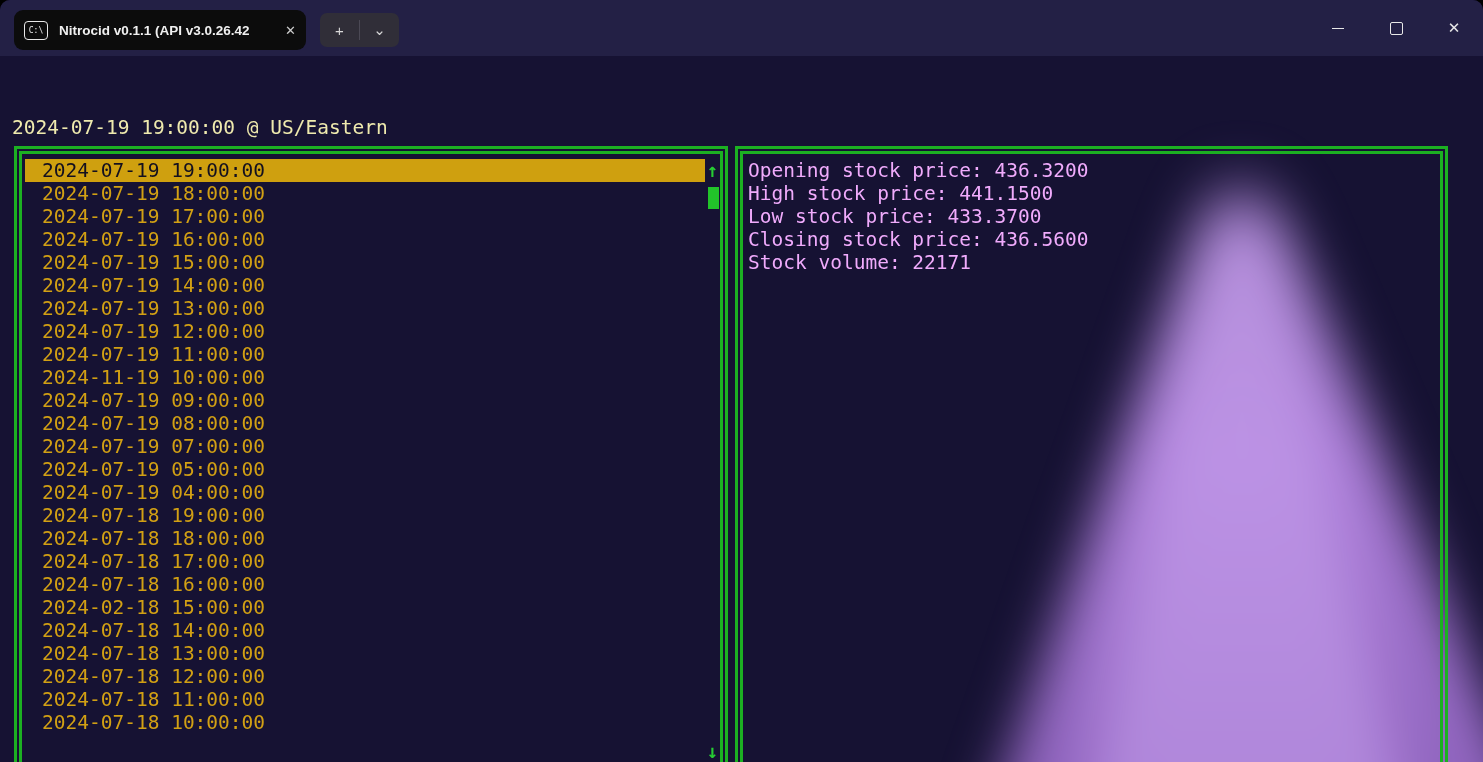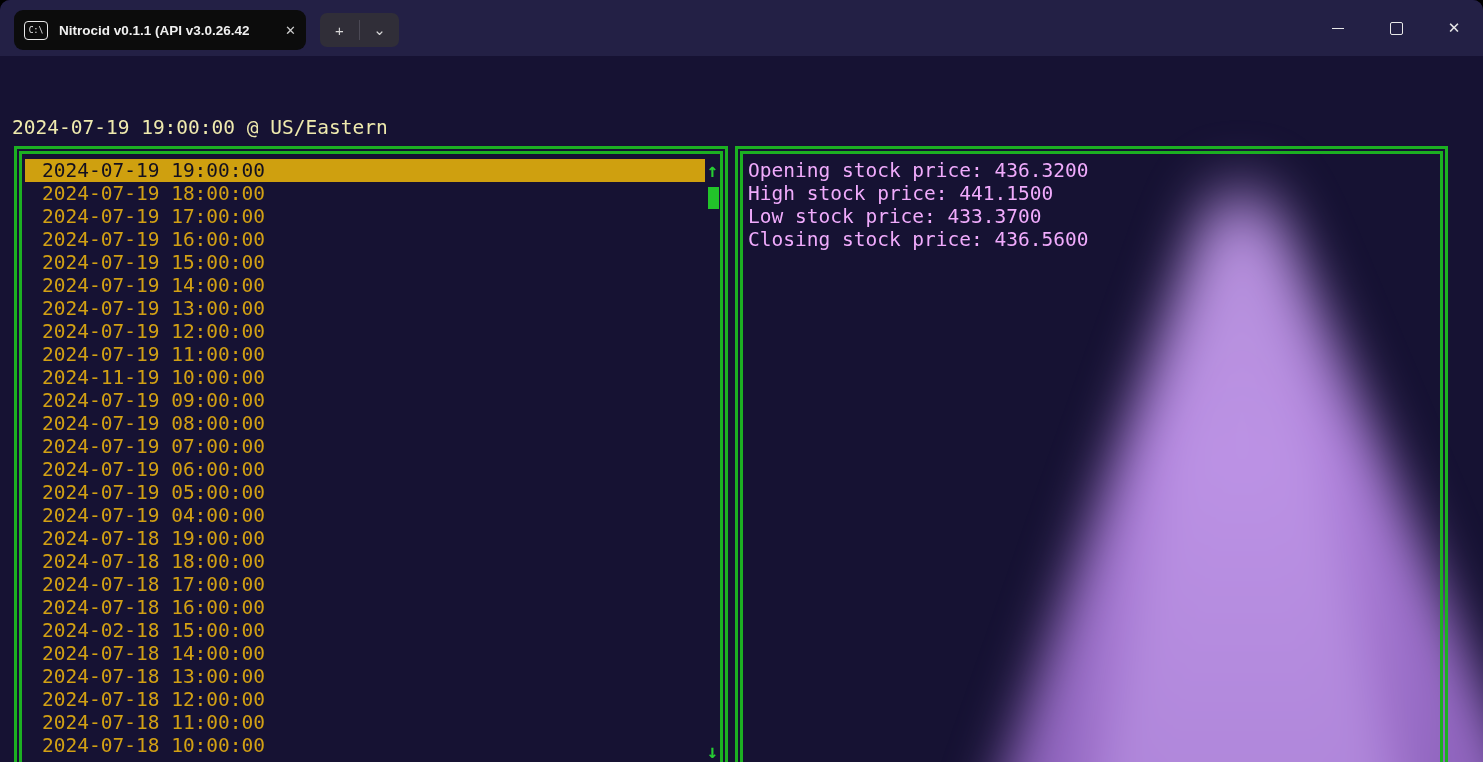--- a/index.html
+++ b/index.html
@@ -126,21 +126,20 @@
             <div class="row">2024-07-19 11:00:00</div>
 
             <div class="row">2024-11-19 10:00:00</div>
 
             <div class="row">2024-07-19 09:00:00</div>
 
             <div class="row">2024-07-19 08:00:00</div>
 
             <div class="row">2024-07-19 07:00:00</div>
 
-            <div class="row">2024-07-19 06:00:00</div>
 
             <div class="row">2024-07-19 05:00:00</div>
 
             <div class="row">2024-07-19 04:00:00</div>
 
             <div class="row">2024-07-18 19:00:00</div>
 
             <div class="row">2024-07-18 18:00:00</div>
 
             <div class="row">2024-07-18 17:00:00</div>
@@ -170,19 +169,20 @@
         <div class="details">
 
             <div class="dline">Opening stock price: 436.3200</div>
 
             <div class="dline">High stock price: 441.1500</div>
 
             <div class="dline">Low stock price: 433.3700</div>
 
             <div class="dline">Closing stock price: 436.5600</div>
 
+            <div class="dline">Stock volume: 22171</div>
           </div>
       </div>
     </div>
 
   </div>
 
 </div>
 
 </body></html>

